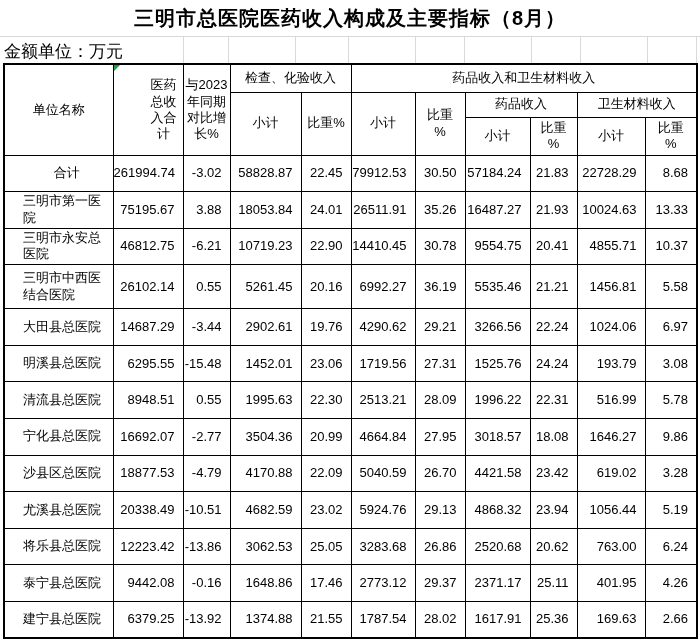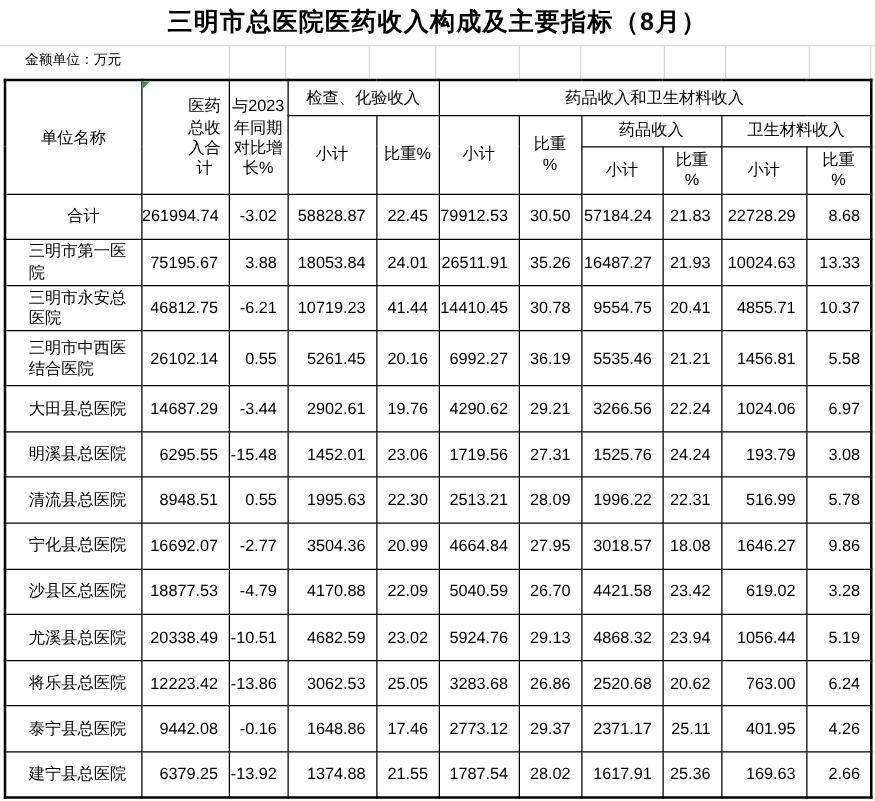--- a/index.html
+++ b/index.html
@@ -34,22 +34,22 @@
     line-height: 36px;
     text-align: center;
     font-size: 20px;
     font-weight: bold;
     letter-spacing: 1px;
     z-index: 1;
     white-space: nowrap;
   }
   .unit-note {
     position: absolute;
-    top: 40px; left: 20px;
-    font-size: 11px;
+    top: 40px; left: 4px;
+    font-size: 17px;
     z-index: 1;
     white-space: nowrap;
   }
 
   table.income-table {
     position: absolute;
     top: 63px; left: 3px;
     width: 694px;
     border-collapse: collapse;
     table-layout: fixed;
@@ -176,21 +176,21 @@
           <td class="num">16487.27</td>
           <td class="num">21.93</td>
           <td class="num">10024.63</td>
           <td class="num">13.33</td>
         </tr>
         <tr>
           <td class="name">三明市永安总医院</td>
           <td class="num">46812.75</td>
           <td class="num">-6.21</td>
           <td class="num">10719.23</td>
-          <td class="num">41.44</td>
+          <td class="num">22.90</td>
           <td class="num">14410.45</td>
           <td class="num">30.78</td>
           <td class="num">9554.75</td>
           <td class="num">20.41</td>
           <td class="num">4855.71</td>
           <td class="num">10.37</td>
         </tr>
         <tr class="tall-row">
           <td class="name">三明市中西医结合医院</td>
           <td class="num">26102.14</td>

